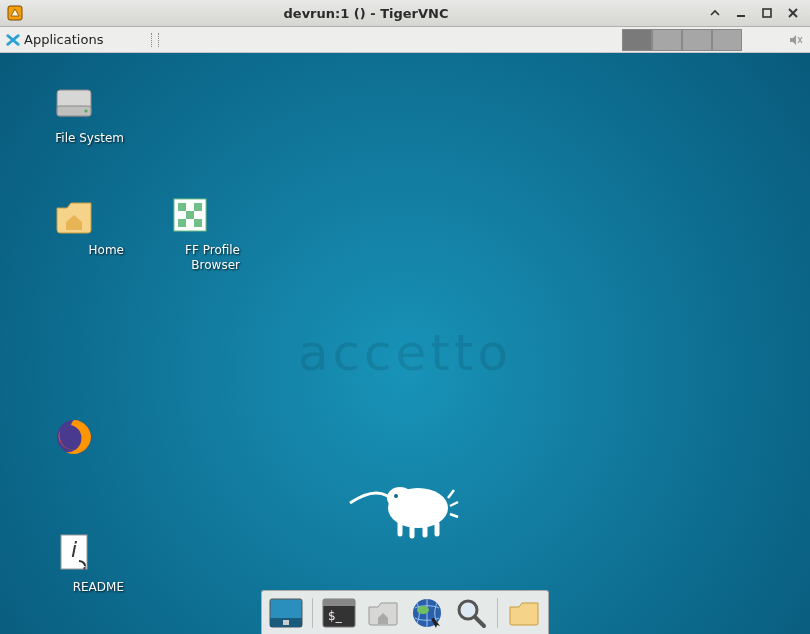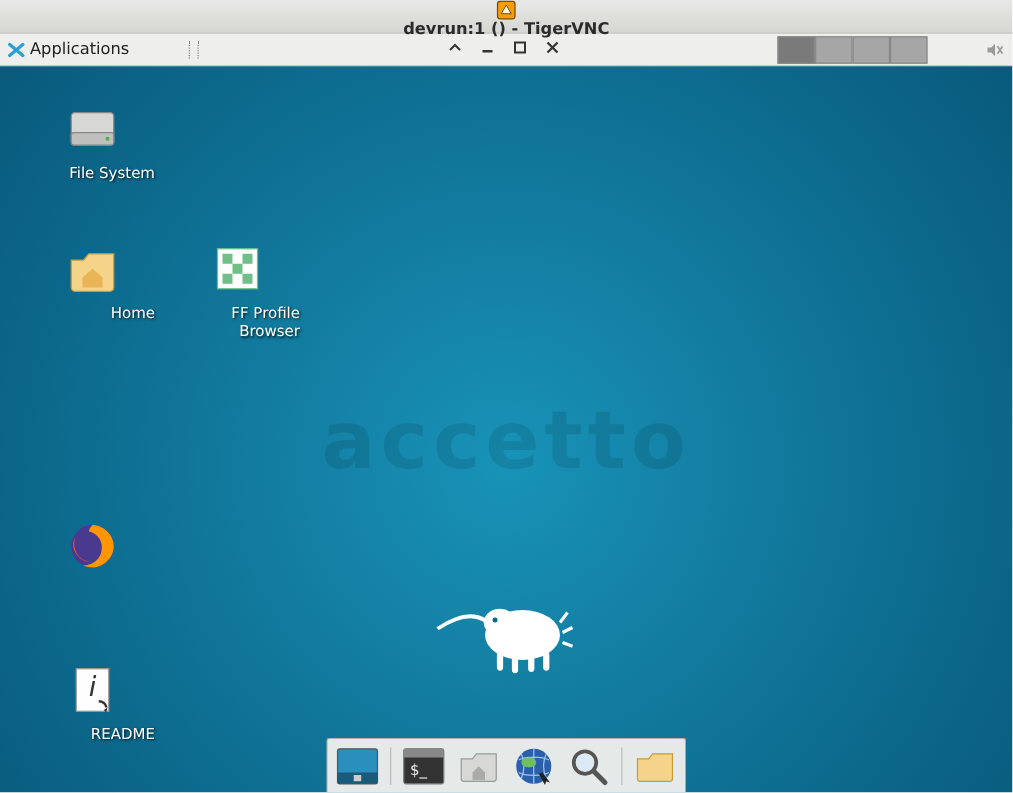--- a/index.html
+++ b/index.html
@@ -1,35 +1,35 @@
 <!DOCTYPE html>
 <html><head>
 <meta charset="utf-8">
 <style>
 * { margin: 0; padding: 0; box-sizing: border-box; font-family: "DejaVu Sans", Arial, sans-serif; }
 body { width: 810px; height: 634px; overflow: hidden; background: #fff; }
 
-.titlebar { height: 27px; background: linear-gradient(#e8e8e6,#d6d6d2); border-bottom: 1px solid #b0b0b0; display: flex; align-items: center; padding: 0 6px; font-size: 13px; flex-direction: column; }
+.titlebar { height: 27px; background: linear-gradient(#e8e8e6,#d6d6d2); border-bottom: 1px solid #b0b0b0; display: flex; align-items: center; padding: 0 6px; font-size: 13px; }
 .titlebar .icon-slot { width: 18px; height: 18px; display: flex; align-items: center; justify-content: center; }
 .titlebar .title { flex: 1; text-align: center; font-weight: bold; color: #2b2b2b; }
 .titlebar .ctrls { display: flex; gap: 12px; align-items: center; padding-right: 4px; }
 .titlebar .ctrl { width: 14px; height: 14px; display: flex; align-items: center; justify-content: center; cursor: pointer; }
 
 .panel { height: 26px; background: #eeeeec; border-bottom: 1px solid #c6c6c6; display: flex; align-items: center; font-size: 13px; color: #222; gap: 40px; }
 .panel .app-btn { display: flex; align-items: center; gap: 4px; padding: 0 6px; height: 100%; cursor: pointer; }
 .panel .app-btn .xfce-logo { width: 14px; height: 14px; }
 .panel .handle { width: 8px; height: 14px; margin-left: 2px; border-left: 1px dotted #888; border-right: 1px dotted #888; }
 .panel .spacer { flex: 1; }
 .panel .pager { display: flex; }
 .panel .pager .ws { width: 30px; height: 22px; background: #a6a6a6; border: 1px solid #888; }
 .panel .pager .ws.active { background: #7a7a7a; }
 .panel .vol { width: 28px; display: flex; align-items: center; justify-content: center; color: #777; }
 
 .desktop { position: relative; height: 581px; background: radial-gradient(circle at 50% 55%, #1893b8 0%, #137ea2 35%, #0c6a8d 70%, #095a7b 100%); overflow: hidden; }
-.watermark { position: absolute; left: 50%; top: 300px; transform: translate(-50%,-50%); font-size: 64px; font-weight: 700; letter-spacing: 4px; color: rgba(0,0,0,0.10); user-select: none; }
+.watermark { position: absolute; left: 50%; top: 300px; transform: translate(-50%,-50%); font-size: 50px; font-weight: 400; letter-spacing: 4px; color: rgba(0,0,0,0.10); user-select: none; }
 .mouse-logo { position: absolute; left: 50%; top: 450px; transform: translate(-50%,-50%); }
 
 .dicon { position: absolute; width: 100px; text-align: right; color: #fff; font-size: 12px; cursor: pointer; }
 .dicon .glyph { width: 48px; height: 48px; margin: 0 auto 4px; display: flex; align-items: center; justify-content: center; }
 .dicon .label { text-shadow: 1px 1px 2px rgba(0,0,0,0.8); line-height: 1.25; }
 
 .dock { position: absolute; left: 50%; bottom: 0; transform: translateX(-50%); height: 44px; background: rgba(238,238,236,0.96); border: 1px solid #aaa; border-bottom: none; border-radius: 3px 3px 0 0; display: flex; align-items: center; padding: 2px 4px; gap: 4px; }
 .dock .item { width: 40px; height: 38px; display: flex; align-items: center; justify-content: center; cursor: pointer; border-radius: 2px; }
 .dock .sep { width: 1px; height: 30px; background: #bbb; margin: 0 2px; }
 </style>

